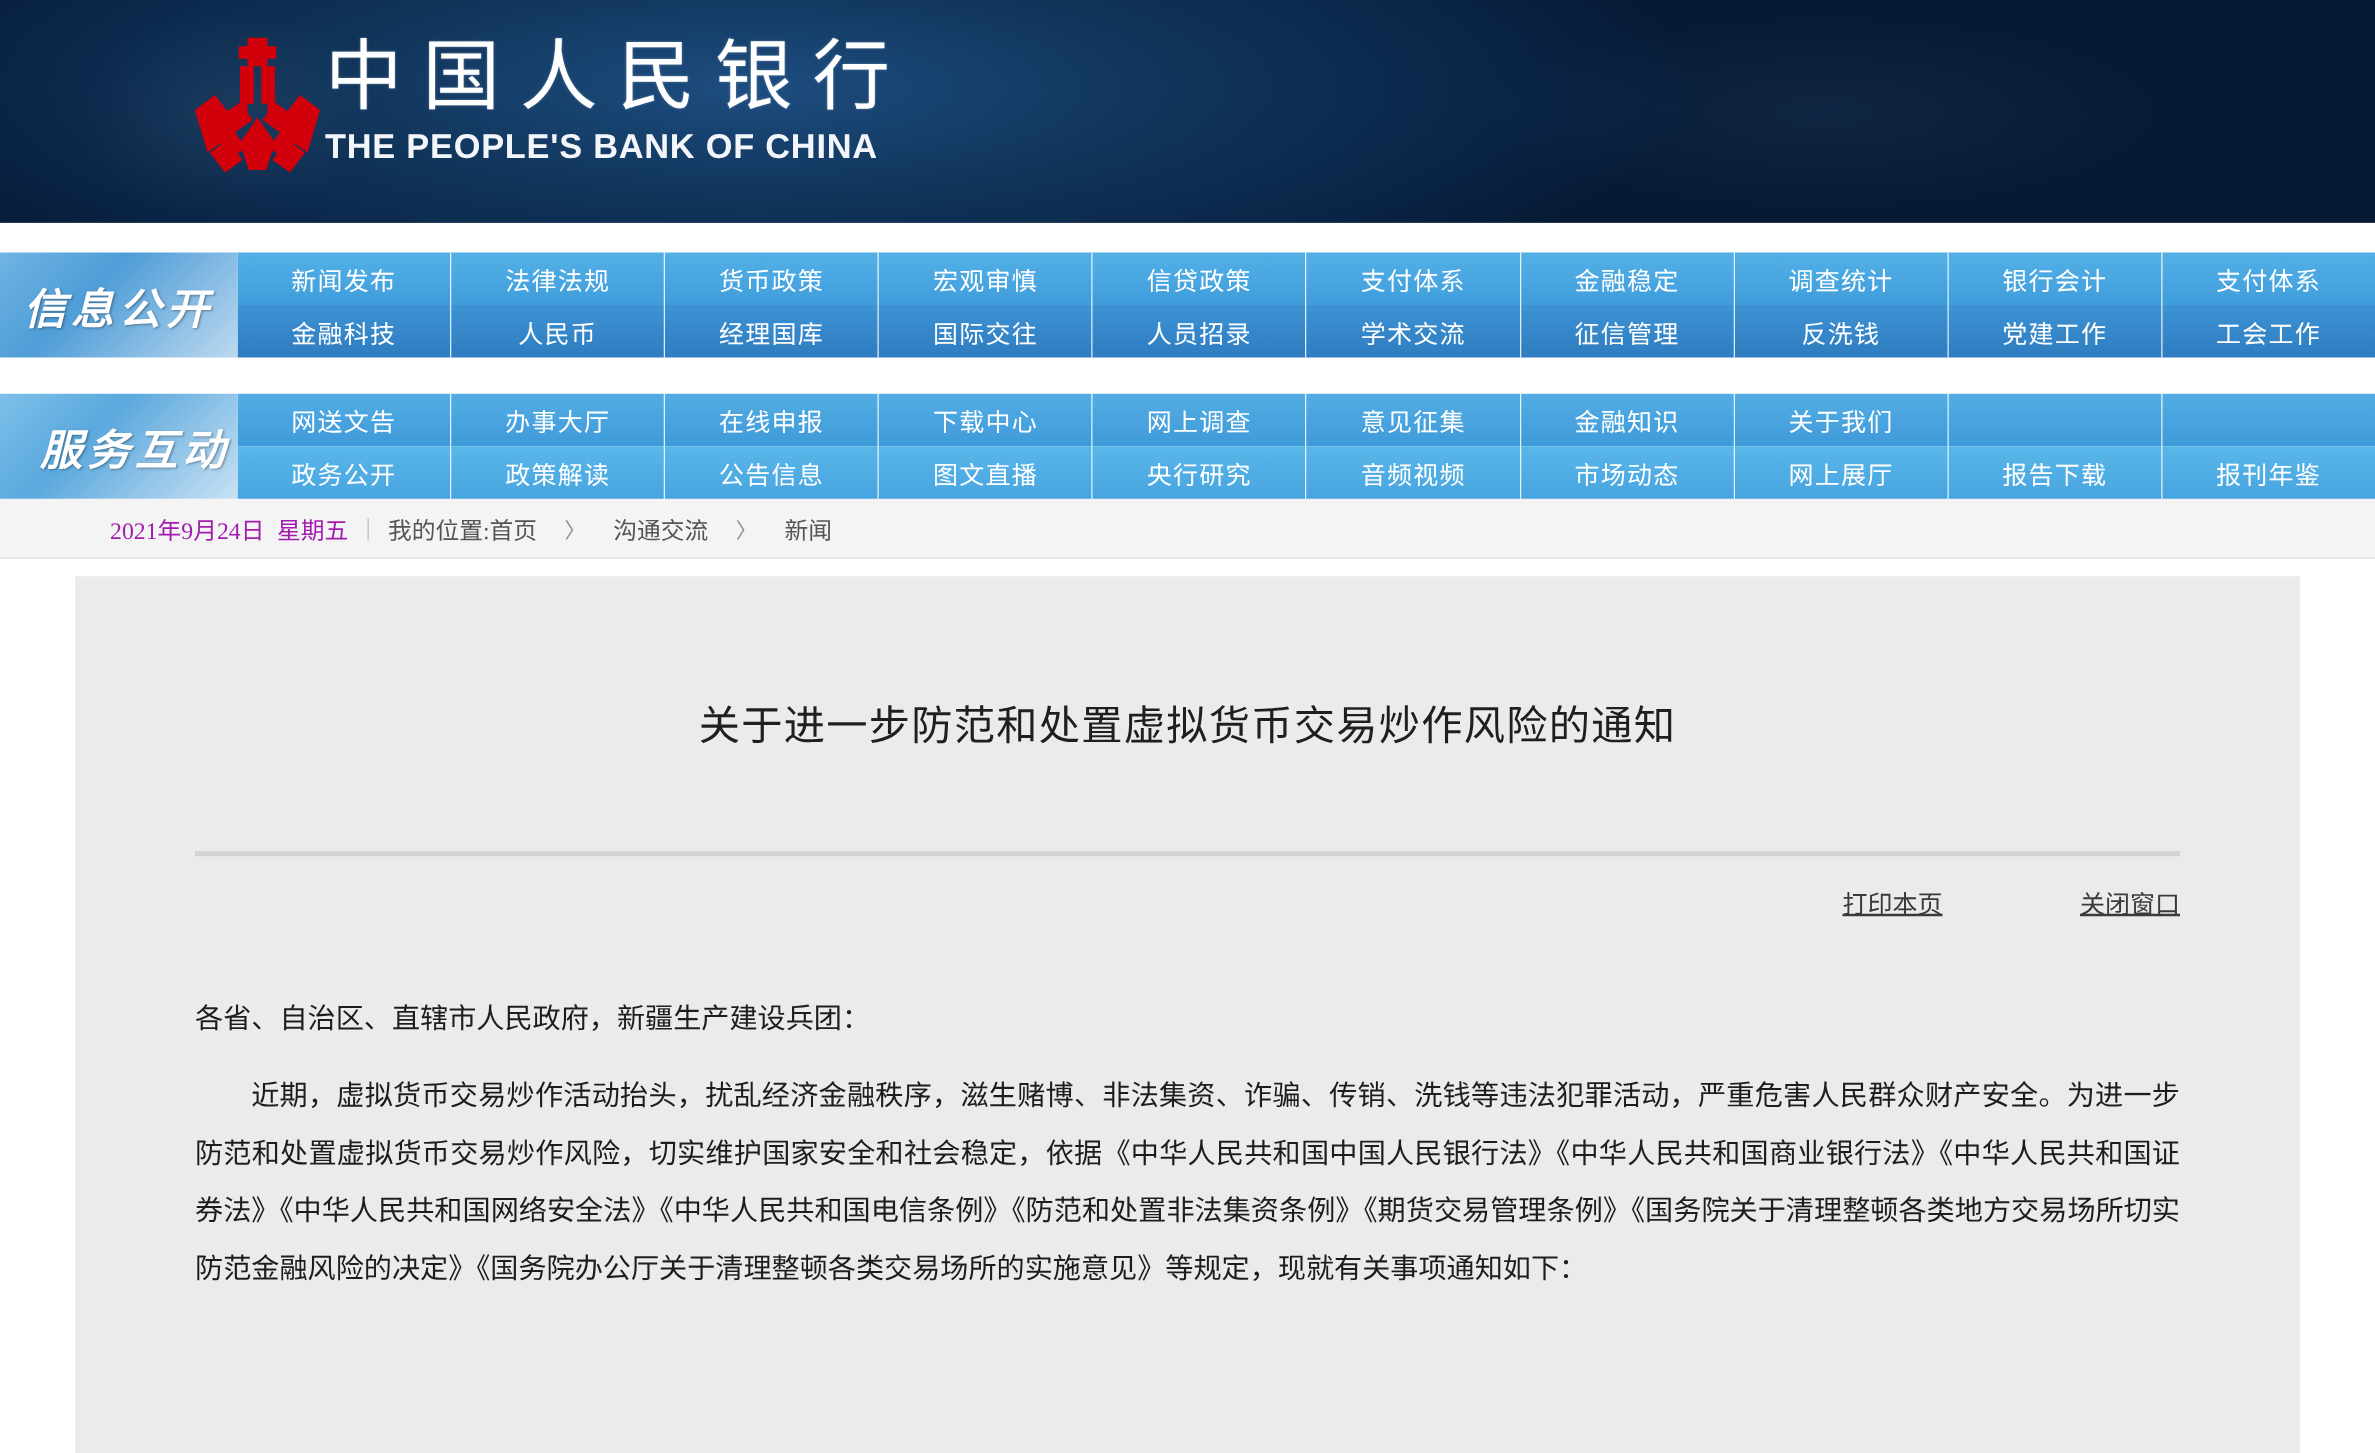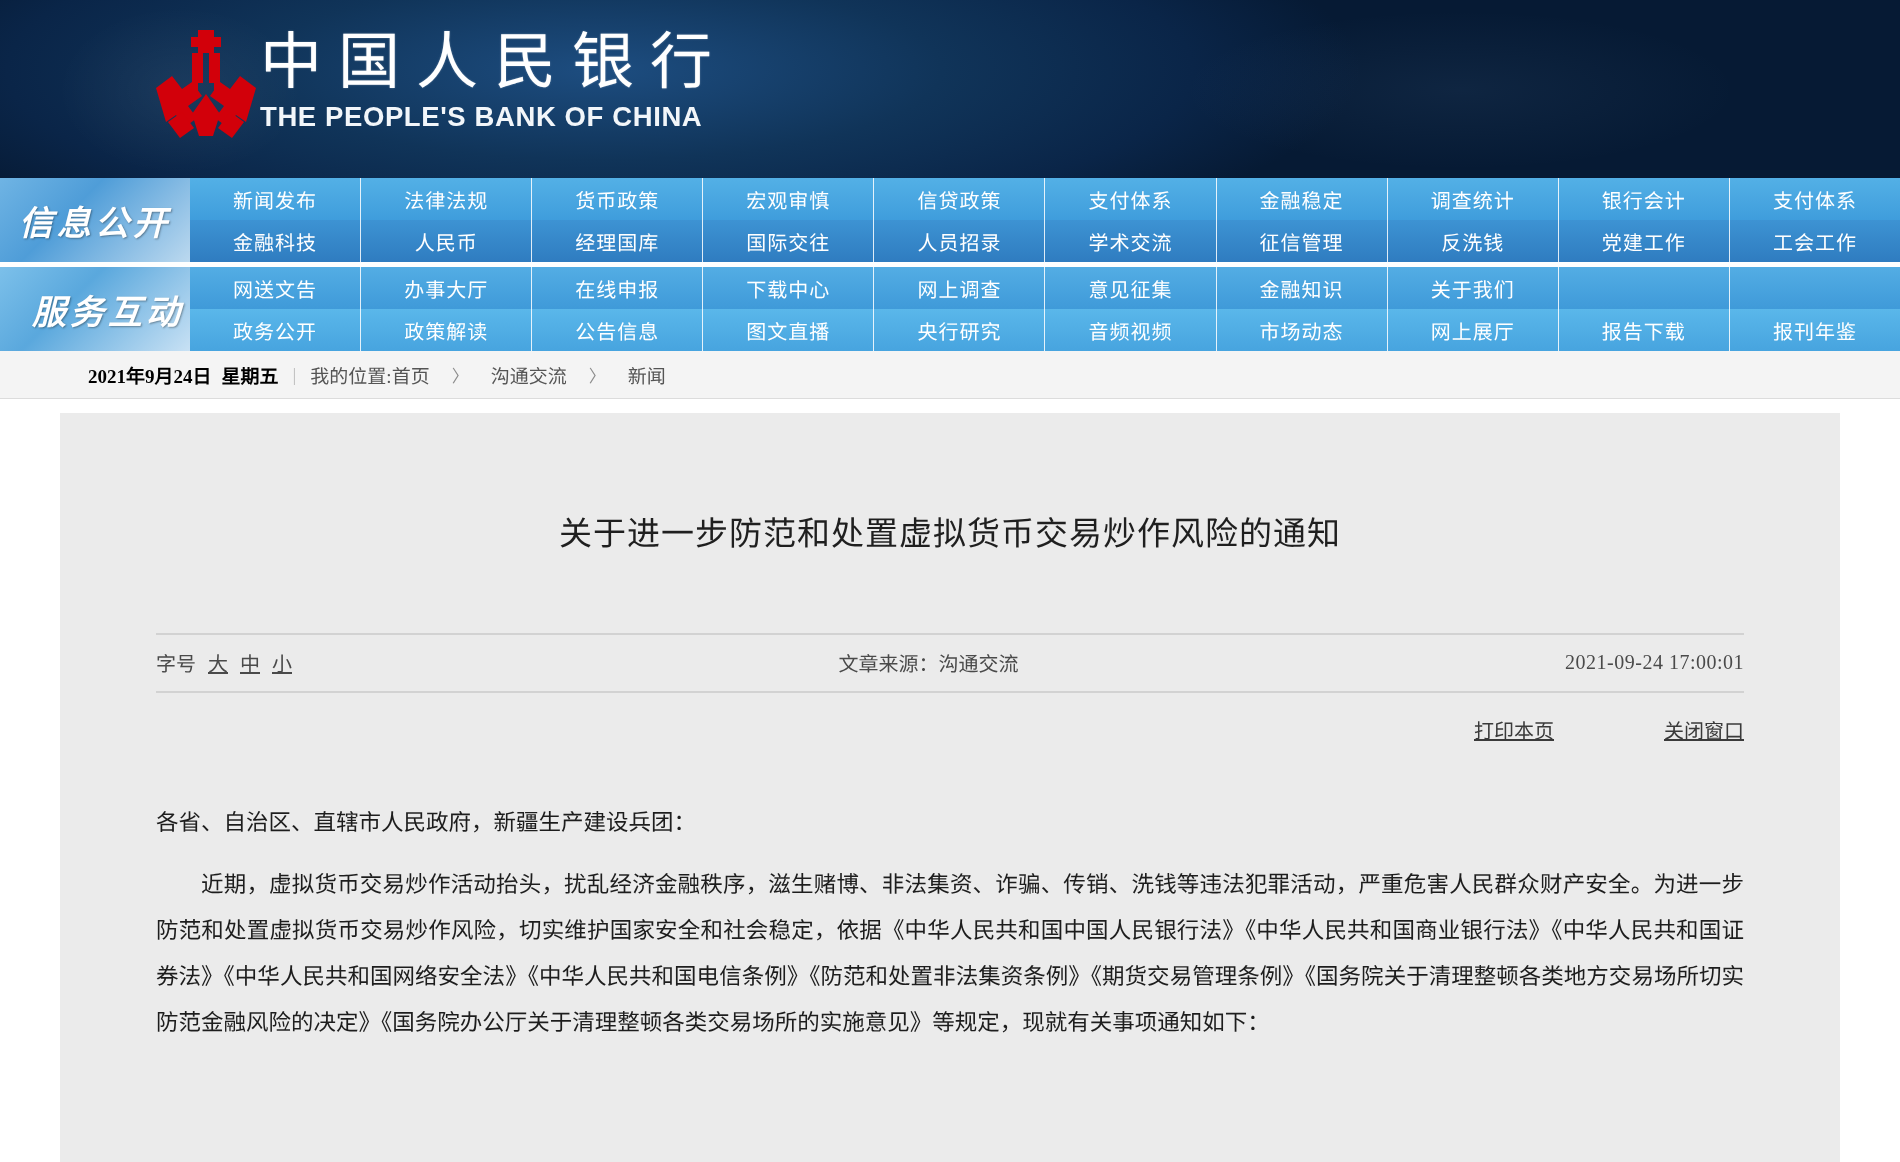--- a/index.html
+++ b/index.html
@@ -55,21 +55,21 @@
     color: #f2f6fa;
     font-family: "Liberation Sans", sans-serif;
     font-size: 27.5px;
     font-weight: 700;
     letter-spacing: 0.6px;
     margin-top: 6px;
     white-space: nowrap;
   }
 
   
-  .navblock { display: flex; width: 1900px; }
+  .navblock { display: flex; width: 1900px; margin-top: 24px; }
   .nav-label {
     flex: 0 0 190px;
     display: flex; align-items: center; justify-content: center;
     position: relative;
     overflow: hidden;
   }
   .nav-label span {
     position: relative;
     color: #ffffff;
     font-size: 34px;
@@ -107,21 +107,21 @@
   .crumbbar {
     width: 1900px; height: 48px;
     background: #f4f4f4;
     border-bottom: 1px solid #dcdcdc;
     display: flex; align-items: center;
     padding-left: 88px;
     color: #5a5a5a;
     font-size: 19px;
     font-family: "Liberation Serif", "DejaVu Serif", serif;
   }
-  .crumbbar .date { color: #000000; font-weight: bold; }
+  .crumbbar .date { color: #a21caf; }
   .crumb-sep { margin: 0 14px; color: #bdbdbd; }
   .crumbbar .pos { color: #555; }
   .crumbbar a { color: #555; text-decoration: none; cursor: pointer; }
   .chev { margin: 0 22px; color: #8d8d8d; font-size: 17px; }
 
   
   .article-wrap {
     width: 1900px;
     background: #ffffff;
     padding: 14px 0 0 0;
@@ -294,30 +294,20 @@
   <a>新闻</a>
 </div>
 
 <div class="article-wrap">
   <div class="article">
 
     <h1 class="art-title">关于进一步防范和处置虚拟货币交易炒作风险的通知</h1>
 
     <div class="meta-rule"></div>
 
-    <div class="meta-row">
-      <div class="meta-left">
-        <span class="lbl">字号</span>
-        <a>大</a>
-        <a>中</a>
-        <a>小</a>
-      </div>
-      <div class="meta-center">文章来源：沟通交流</div>
-      <div class="meta-right">2021-09-24  17:00:01</div>
-    </div>
 
     <div class="meta-rule2"></div>
 
     <div class="actions">
       <a>打印本页</a>
       <a>关闭窗口</a>
     </div>
 
     <div class="body-text">
       <p>各省、自治区、直辖市人民政府，新疆生产建设兵团：</p>

